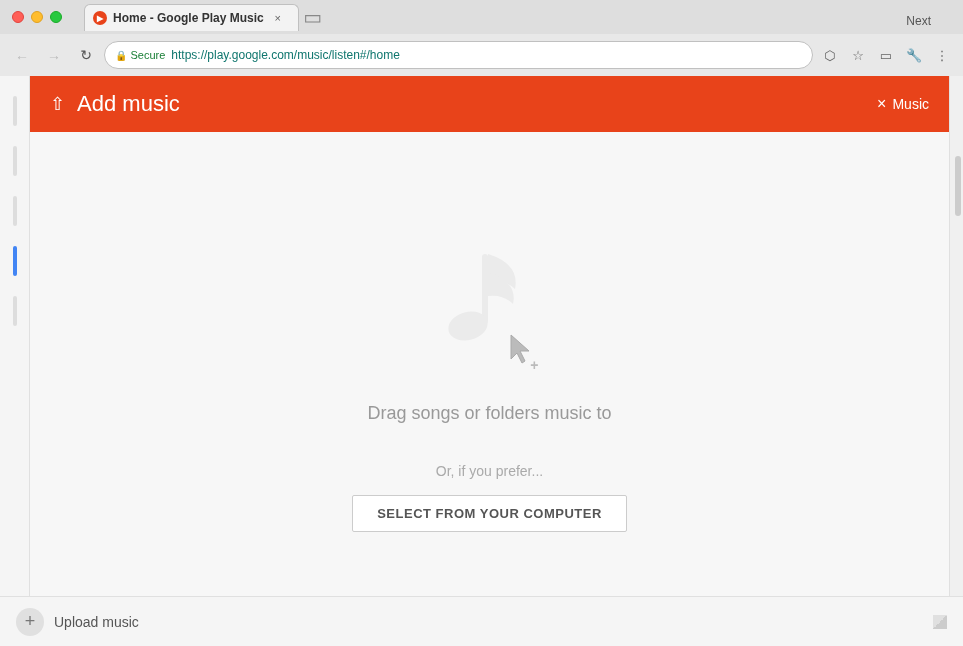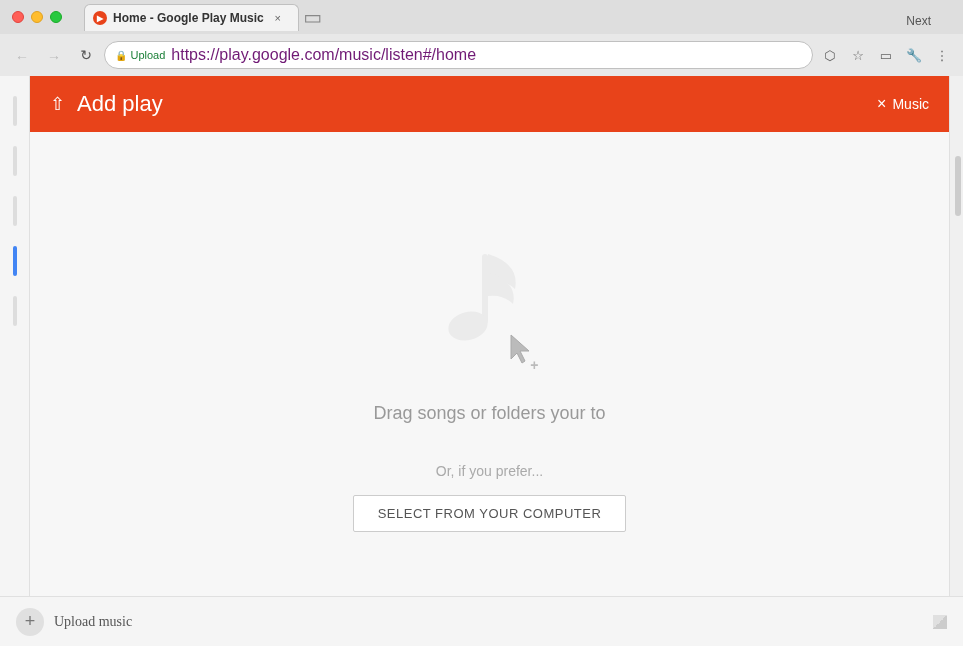--- a/index.html
+++ b/index.html
@@ -157,22 +157,22 @@
     }
 
     .lock-icon {
       font-size: 10px;
     }
 
     .address-bar {
       flex: 1;
       border: none;
       outline: none;
-      font-size: 16px;
-      color: #701a75;
+      font-size: 12px;
+      color: #0f766e;
       background: transparent;
     }
 
     .nav-right-icons {
       display: flex;
       align-items: center;
       gap: 2px;
     }
 
     .icon-btn {
@@ -319,21 +319,21 @@
       color: #aaa;
       margin-top: 20px;
     }
 
     .select-btn {
       background: white;
       border: 1px solid #ccc;
       border-radius: 2px;
       padding: 10px 24px;
       font-size: 13px;
-      font-weight: 400;
+      font-weight: 700;
       color: #555;
       cursor: pointer;
       letter-spacing: 0.5px;
       text-transform: uppercase;
     }
 
     
     .bottom-bar {
       position: absolute;
       bottom: 0;
@@ -358,21 +358,20 @@
       display: flex;
       align-items: center;
       justify-content: center;
       font-size: 18px;
       color: #777;
     }
 
     .upload-music-label {
       font-size: 14px;
       color: #555;
-      font-family: Liberation Serif, serif;
     }
 
     
     .scrollbar-area {
       width: 14px;
       background: #f0f0f0;
       border-left: 1px solid #e0e0e0;
       position: relative;
     }
 
@@ -417,21 +416,21 @@
     <button class="nav-btn disabled">
       <span>→</span>
     </button>
     <button class="nav-btn">
       <span>↻</span>
     </button>
 
     <div class="address-bar-wrapper">
       <div class="secure-badge">
         <span class="lock-icon">🔒</span>
-        <span>Upload</span>
+        <span>Secure</span>
       </div>
       <input class="address-bar" type="text" value="https://play.google.com/music/listen#/home" style="">
     </div>
 
     <div class="nav-right-icons">
       <button class="icon-btn">
         <span>⬡</span>
       </button>
       <button class="icon-btn">
         <span>☆</span>
@@ -456,21 +455,21 @@
       <div class="sidebar-dot"></div>
       <div class="sidebar-active"></div>
       <div class="sidebar-dot"></div>
     </div>
 
     <div class="add-music-panel">
 
       <div class="panel-header">
         <div class="panel-header-left">
           <span class="upload-icon">⇧</span>
-          <span class="panel-title">Add play</span>
+          <span class="panel-title">Add music</span>
         </div>
         <button class="close-btn">
           <span class="close-x">×</span>
           <span>Music</span>
         </button>
       </div>
 
       <div class="drop-zone">
 
         <div class="music-icon-container">
@@ -489,21 +488,21 @@
           
           <div style="position:absolute; bottom:15px; right:15px;">
             <svg width="28" height="32" viewBox="0 0 28 32">
               <polygon points="4,2 4,26 10,20 15,30 18,28 13,18 22,18" fill="#bbb" stroke="#aaa" stroke-width="1"></polygon>
             </svg>
             <span style="position:absolute; bottom:-4px; right:-4px; font-size:14px; font-weight:bold; color:#bbb;">+</span>
           </div>
         </div>
 
         <div class="drag-text">
-          <span>Drag songs or folders your to</span><br>
+          <span>Drag songs or folders music to</span><br>
         </div>
 
         <span class="or-text">Or, if you prefer...</span>
 
         <button class="select-btn">SELECT FROM YOUR COMPUTER</button>
       </div>
 
     </div>
 
     <div class="scrollbar-area">

